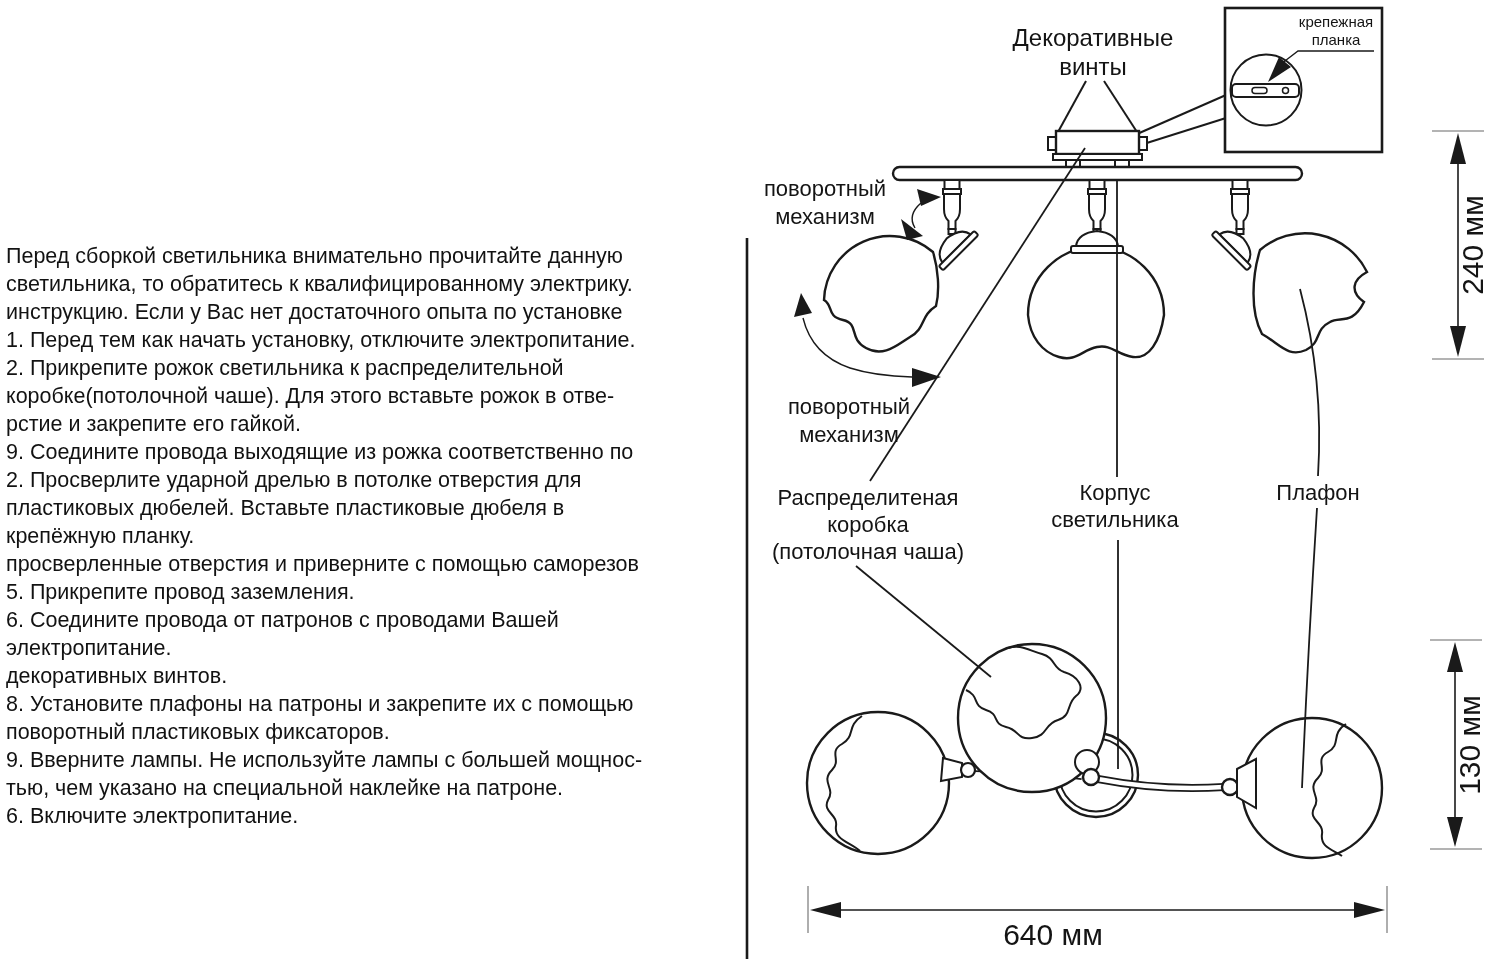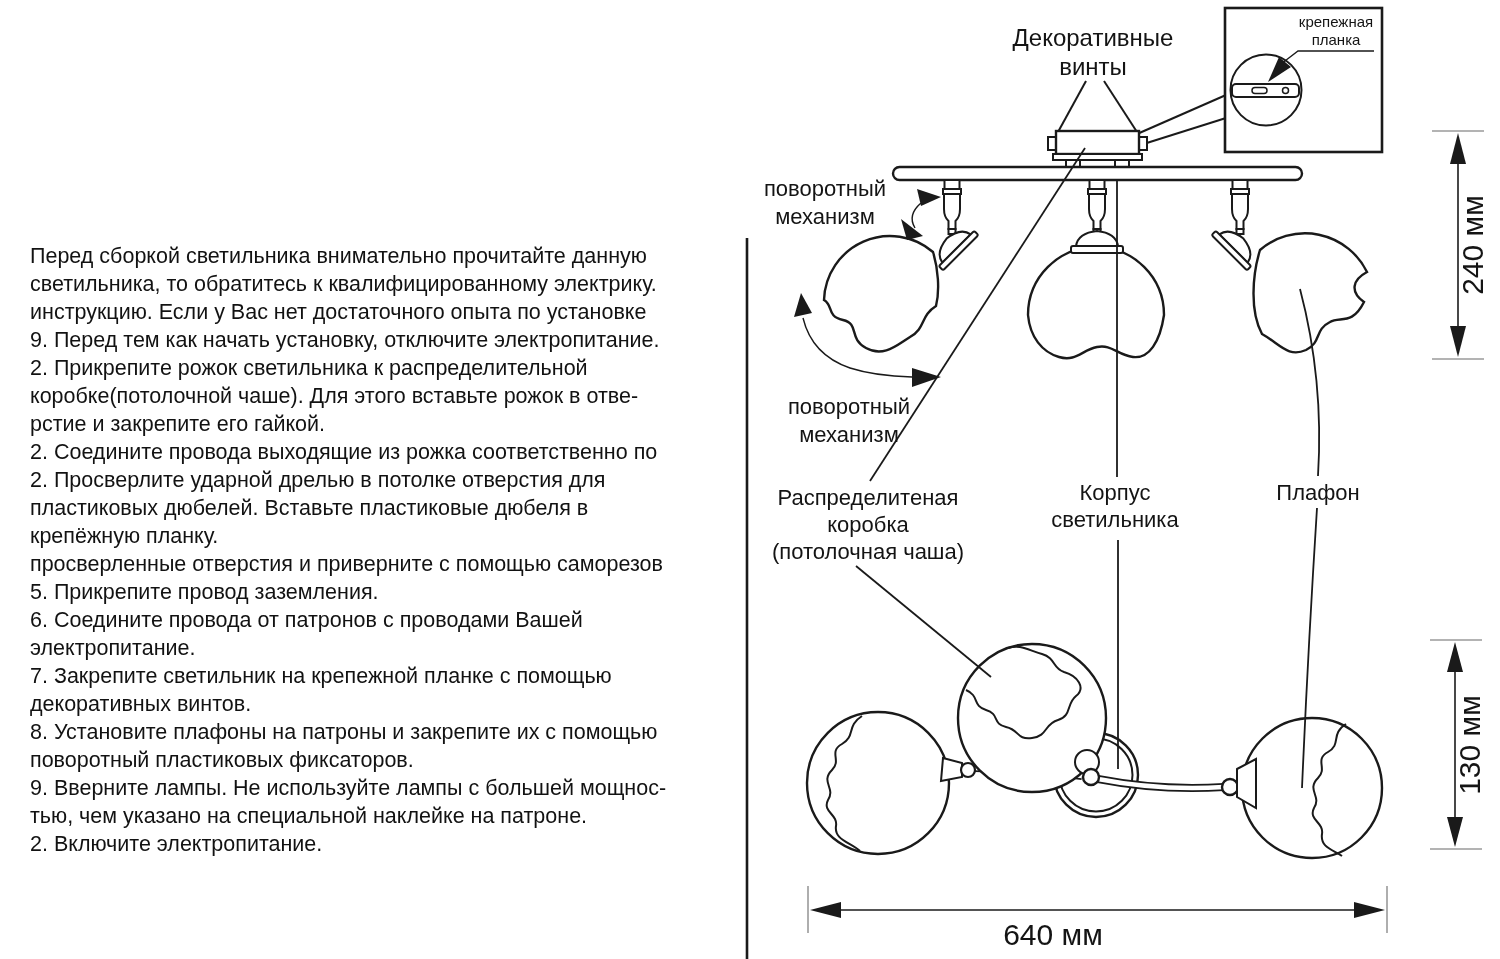--- a/index.html
+++ b/index.html
@@ -1,57 +1,56 @@
 <!DOCTYPE html>
 <html><head>
 <meta charset="utf-8">
 <style>
   html,body{margin:0;padding:0;background:#ffffff;}
   body{width:1500px;height:959px;position:relative;overflow:hidden;
        font-family:"Liberation Sans",sans-serif;color:#161616;}
   .instructions{position:absolute;left:6px;top:242px;width:738px;
        font-size:21.5px;line-height:28px;color:#121212;}
-  .instructions .line{white-space:nowrap;margin-left:24px;}
+  .instructions .line{white-space:nowrap;}
   svg{position:absolute;left:0;top:0;}
   svg text{font-family:"Liberation Sans",sans-serif;fill:#141414;}
   .lbl{font-size:22px;}
   .lbl-big{font-size:24px;}
   .lbl-small{font-size:15px;}
   .dim{font-size:30px;}
   .ink{stroke:#1a1a1a;fill:none;}
   .inkf{stroke:#1a1a1a;fill:#ffffff;}
   .solid{fill:#1a1a1a;stroke:none;}
   .tick{stroke:#9a9a9a;stroke-width:1.6;}
 </style>
 </head>
 <body>
 
 <div class="instructions">
   <div class="line">Перед сборкой светильника внимательно прочитайте данную</div>
   <div class="line">светильника, то обратитесь к квалифицированному электрику.</div>
   <div class="line">инструкцию. Если у Вас нет достаточного опыта по установке</div>
-  <div class="line">9. Перед тем как начать установку, отключите электропитание.</div>
+  <div class="line">1. Перед тем как начать установку, отключите электропитание.</div>
   <div class="line">2. Прикрепите рожок светильника к распределительной</div>
   <div class="line">коробке(потолочной чаше). Для этого вставьте рожок в отве-</div>
   <div class="line">рстие и закрепите его гайкой.</div>
-  <div class="line">2. Соедините провода выходящие из рожка соответственно по</div>
+  <div class="line">9. Соедините провода выходящие из рожка соответственно по</div>
   <div class="line">2. Просверлите ударной дрелью в потолке отверстия для</div>
   <div class="line">пластиковых дюбелей. Вставьте пластиковые дюбеля в</div>
   <div class="line">крепёжную планку.</div>
   <div class="line">просверленные отверстия и приверните с помощью саморезов</div>
   <div class="line">5. Прикрепите провод заземления.</div>
   <div class="line">6. Соедините провода от патронов с проводами Вашей</div>
   <div class="line">электропитание.</div>
-  <div class="line">7. Закрепите светильник на крепежной планке с помощью</div>
   <div class="line">декоративных винтов.</div>
   <div class="line">8. Установите плафоны на патроны и закрепите их с помощью</div>
   <div class="line">поворотный пластиковых фиксаторов.</div>
   <div class="line">9. Вверните лампы. Не используйте лампы с большей мощнос-</div>
   <div class="line">тью, чем указано на специальной наклейке на патроне.</div>
-  <div class="line">2. Включите электропитание.</div>
+  <div class="line">6. Включите электропитание.</div>
 </div>
 
 <svg width="1500" height="959" viewBox="0 0 1500 959">
 
   <line x1="747" y1="238" x2="747" y2="959" class="ink" stroke-width="2.6"></line>
 
   <g>
     <line x1="1096" y1="152" x2="1226" y2="95" class="ink" stroke-width="2"></line>
     <line x1="1096" y1="159" x2="1226" y2="118" class="ink" stroke-width="2"></line>
     <rect x="1225" y="8" width="157" height="144" class="inkf" stroke-width="2.6"></rect>

